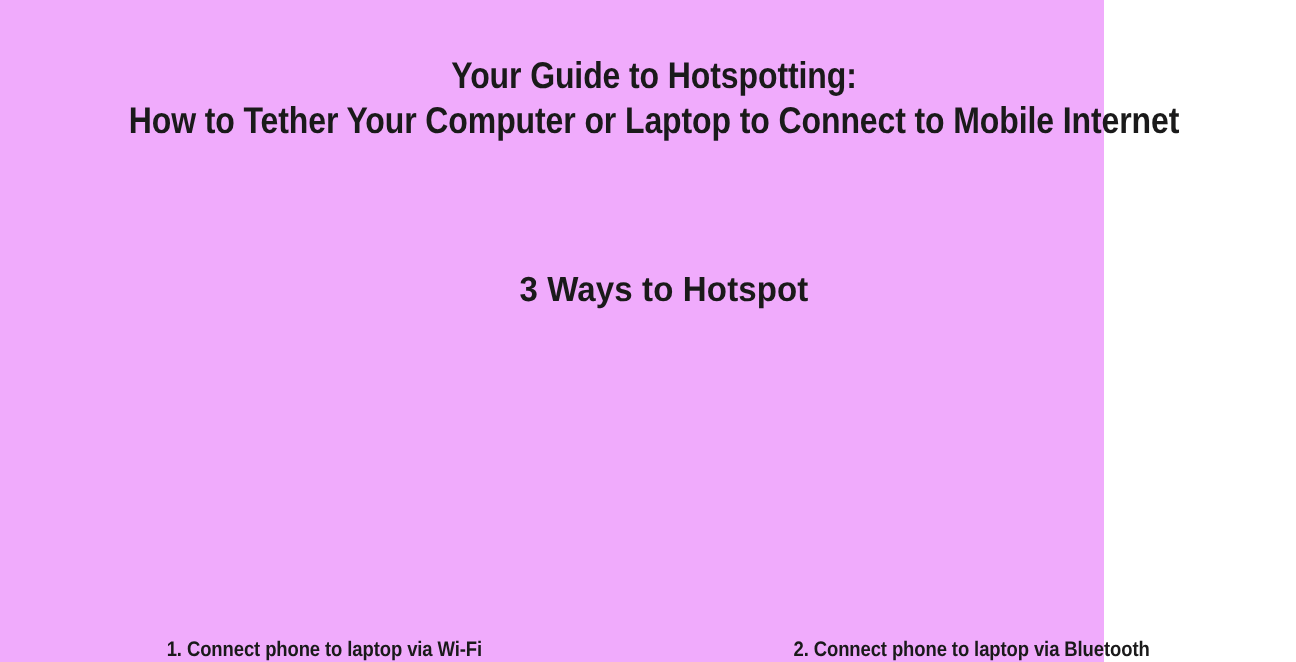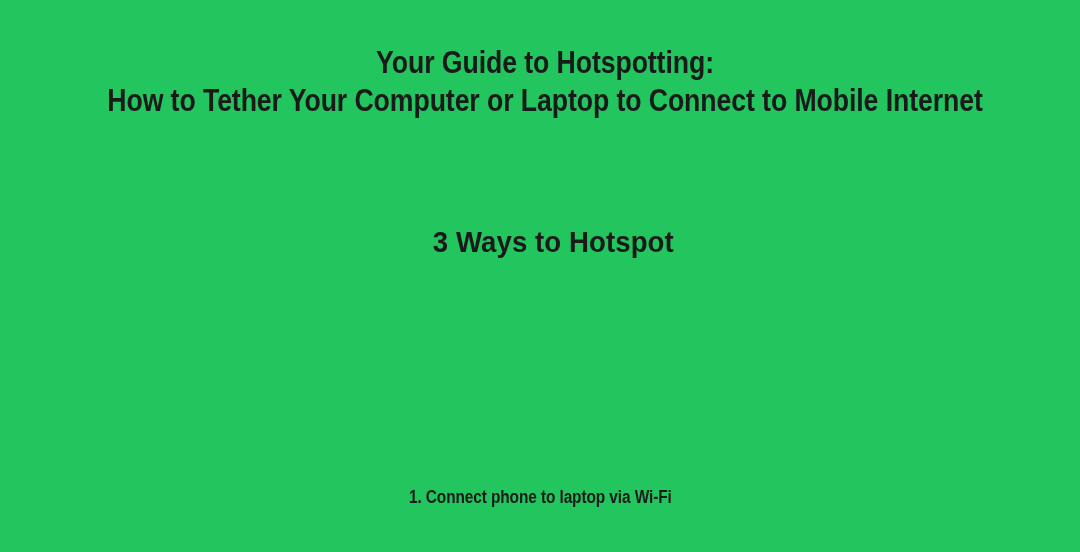--- a/index.html
+++ b/index.html
@@ -9,23 +9,23 @@
   body {
     width: 1080px;
     height: 552px;
     background: #ffffff;
     font-family: "Liberation Sans", sans-serif;
     overflow: hidden;
   }
 
   .poster {
     position: relative;
-    width: 1080px;
+    width: 920px;
     height: 552px;
-    background: #22c55e;
+    background: #f0abfc;
     text-decoration: underline;
   }
 
   
   .title-block {
     position: absolute;
     top: 44px;
     left: 0;
     width: 1080px;
     padding-left: 10px;
@@ -85,20 +85,21 @@
     position: absolute;
     top: 487px;
     left: 0;
     width: 1080px;
     display: flex;
   }
   .caption-cell {
     flex: 1 1 360px;
     text-align: center;
     box-sizing: border-box;
+    margin-top: 44px;
   }
   .caption-text {
     display: inline-block;
     color: #1a1a1a;
     font-family: "Liberation Sans Narrow", "Liberation Sans", sans-serif;
     font-weight: bold;
     font-size: 17.5px;
     line-height: 20px;
     letter-spacing: -0.1px;
     transform: scaleX(0.88);
@@ -121,15 +122,18 @@
   <div class="illustration-band">
     <div class="illustration-slot"></div>
     <div class="illustration-slot"></div>
     <div class="illustration-slot"></div>
   </div>
 
   <div class="caption-row">
     <div class="caption-cell">
       <span class="caption-text">1. Connect phone to laptop via Wi-Fi</span>
     </div>
+    <div class="caption-cell">
+      <span class="caption-text">2. Connect phone to laptop via Bluetooth</span>
+    </div>
   </div>
 
 </div>
 
 </body></html>

